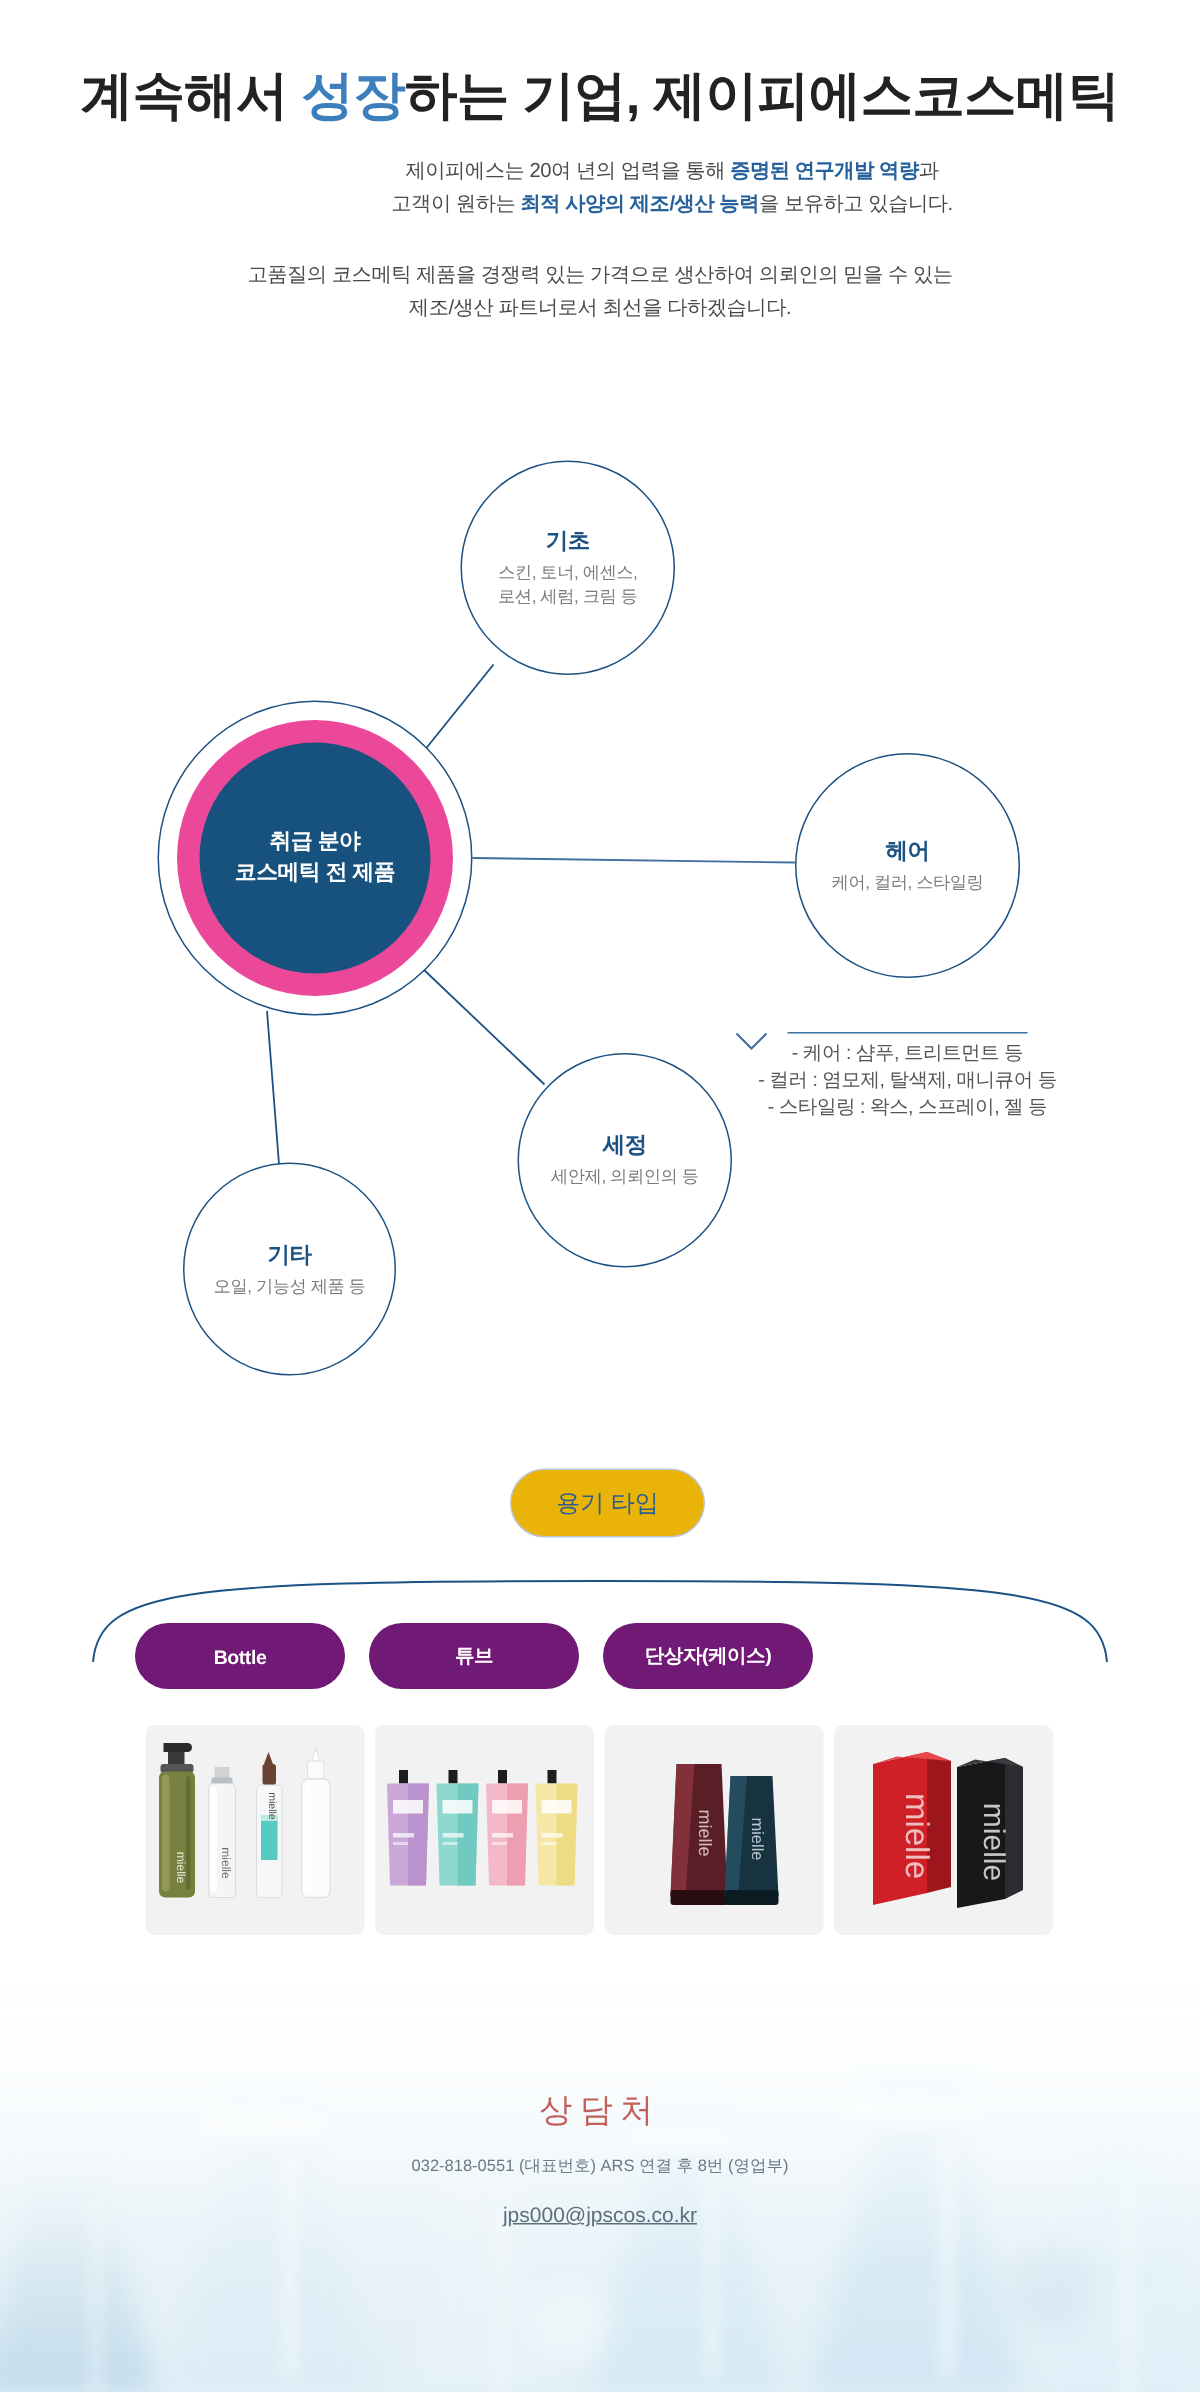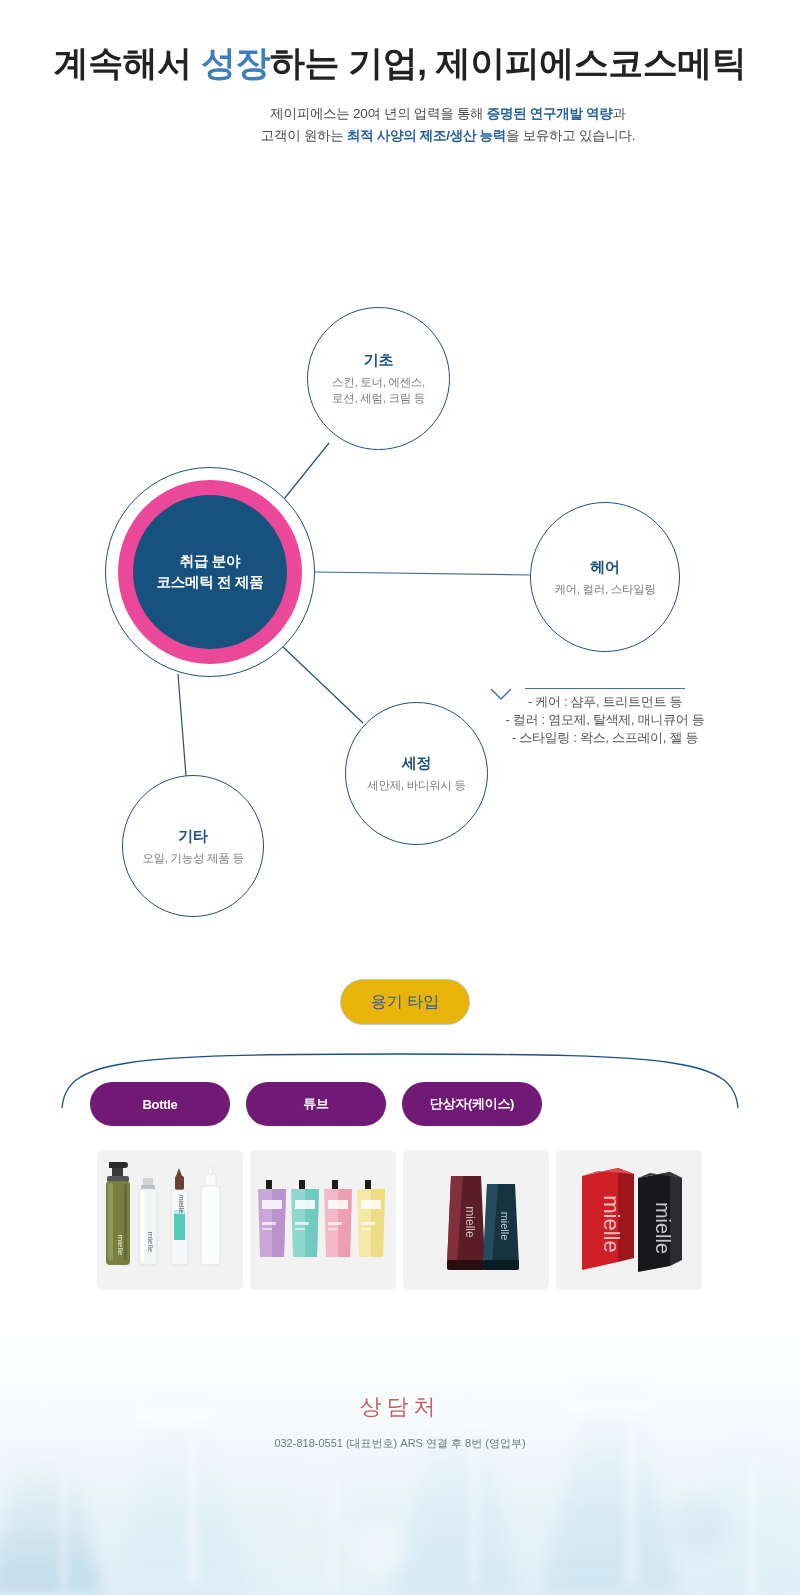--- a/index.html
+++ b/index.html
@@ -123,20 +123,24 @@
 
   <div class="headline">
     <span>계속해서 </span><span class="accent">성장</span><span>하는 기업, 제이피에스코스메틱</span>
   </div>
 
   <div class="sub1">
     <div><span>제이피에스는 20여 년의 업력을 통해 </span><b>증명된 연구개발 역량</b><span>과</span></div>
     <div><span>고객이 원하는 </span><b>최적 사양의 제조/생산 능력</b><span>을 보유하고 있습니다.</span></div>
   </div>
 
+  <div class="sub2">
+    <div>고품질의 코스메틱 제품을 경쟁력 있는 가격으로 생산하여 의뢰인의 믿을 수 있는</div>
+    <div>제조/생산 파트너로서 최선을 다하겠습니다.</div>
+  </div>
 
   <div class="diagram">
 
     <svg width="800" height="660">
 
       <line x1="284" y1="219" x2="329" y2="163" stroke="#1c5183" stroke-width="1.2"></line>
 
       <line x1="315" y1="292" x2="530" y2="295" stroke="#3f6f9e" stroke-width="1.2"></line>
 
       <line x1="282" y1="366" x2="363" y2="443" stroke="#1c5183" stroke-width="1.2"></line>
@@ -161,21 +165,21 @@
     <div class="node circ n-basic">
       <div class="n-title">기초</div>
       <div class="n-desc">
         <div>스킨, 토너, 에센스,</div>
         <div>로션, 세럼, 크림 등</div>
       </div>
     </div>
 
     <div class="node circ n-wash">
       <div class="n-title">세정</div>
-      <div class="n-desc">세안제, 바디워시 등</div>
+      <div class="n-desc">세안제, 의뢰인의 등</div>
     </div>
 
     <div class="node circ n-etc">
       <div class="n-title">기타</div>
       <div class="n-desc">오일, 기능성 제품 등</div>
     </div>
 
     <div class="hairlist">
       <div class="divider"></div>
       <svg class="chev" width="22" height="13" viewBox="0 0 22 13">
@@ -346,15 +350,16 @@
       <g filter="url(#blur2)" opacity="0.35">
         <ellipse cx="380" cy="225" rx="26" ry="26" fill="#ffffff"></ellipse>
         <ellipse cx="700" cy="200" rx="30" ry="30" fill="#bed7e6"></ellipse>
       </g>
 
       <rect x="0" y="0" width="800" height="270" fill="url(#fadeTop)"></rect>
     </svg>
 
     <div class="f-title">상담처</div>
     <div class="f-phone">032-818-0551 (대표번호) ARS 연결 후 8번 (영업부)</div>
+    <div class="f-mail">jps000@jpscos.co.kr</div>
   </div>
 
 </div>
 
 </body></html>

